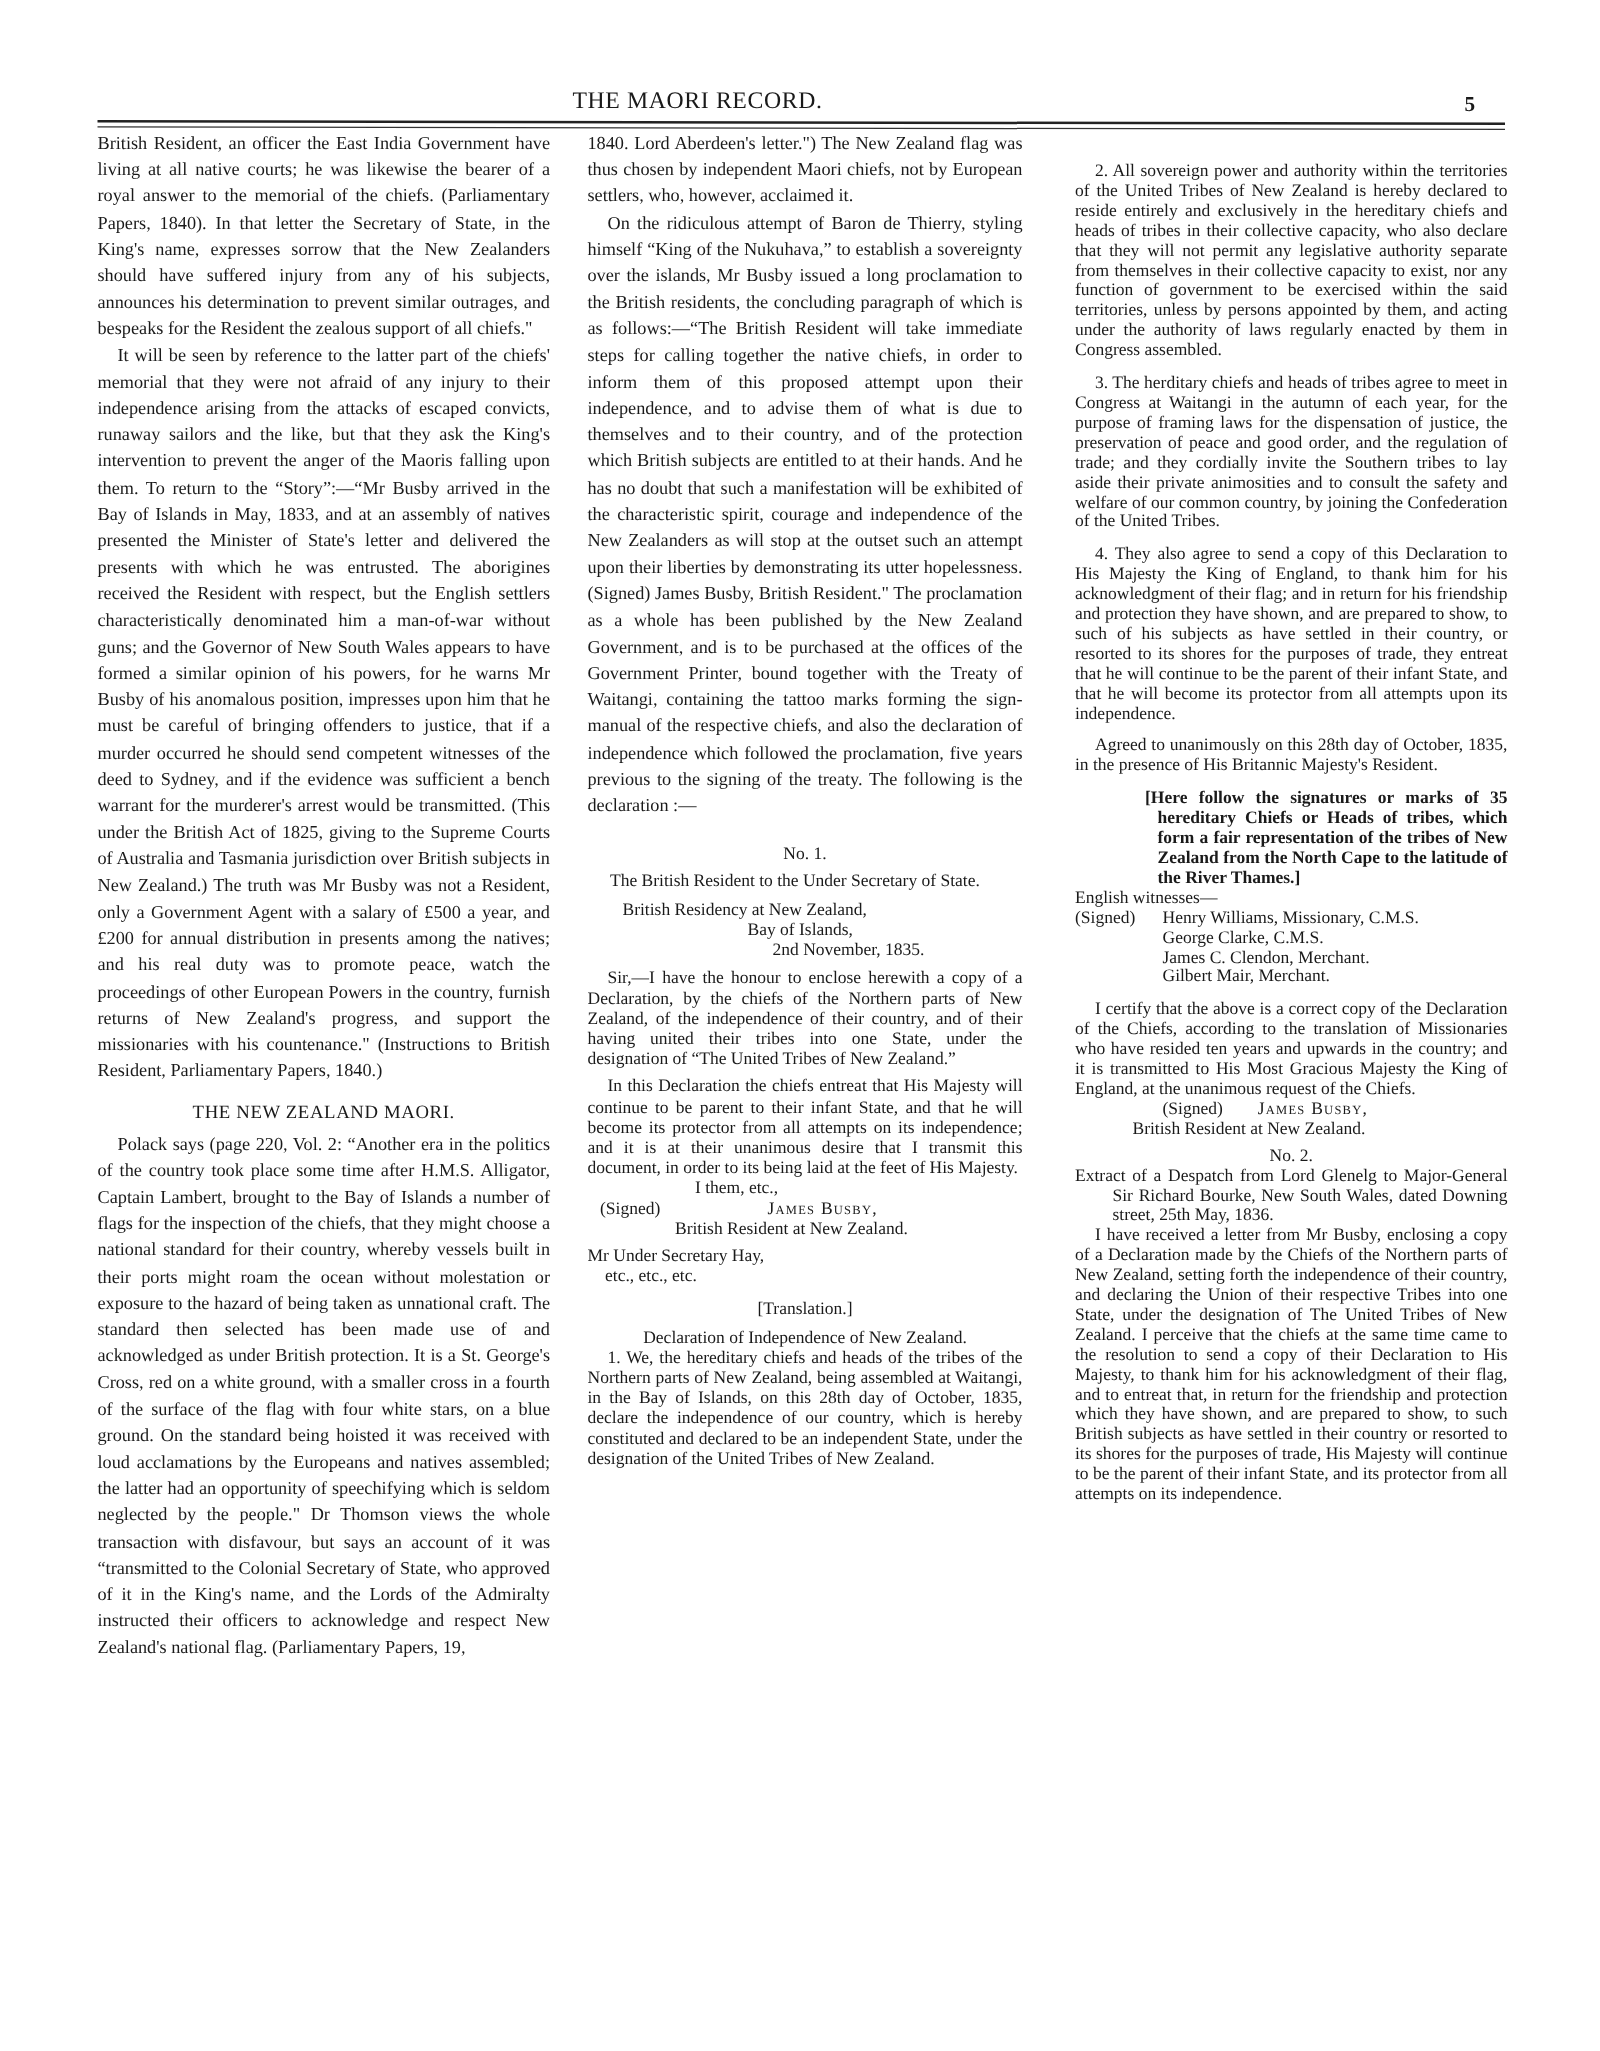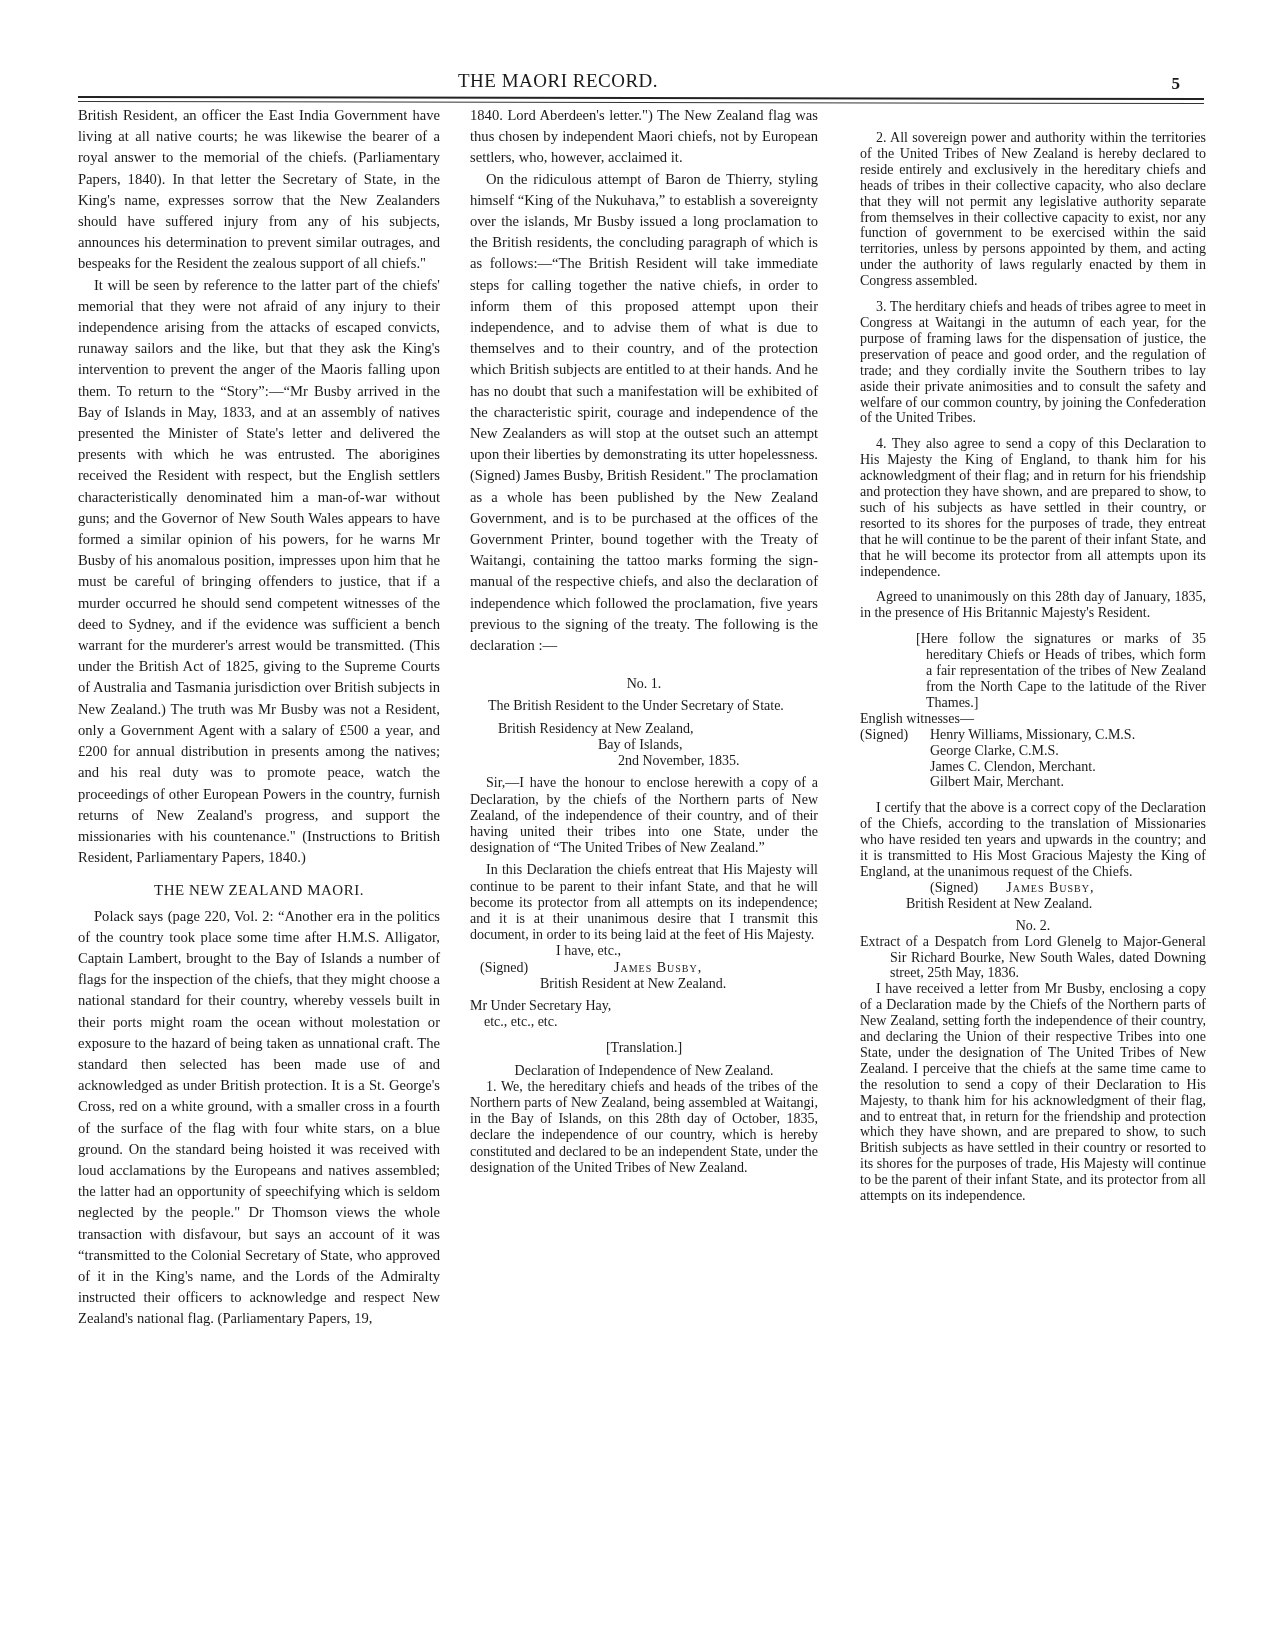--- a/index.html
+++ b/index.html
@@ -21,21 +21,21 @@
   .gap { height: 10px; }
   .gap-s { height: 6px; }
   .sc { font-variant: small-caps; letter-spacing: 1px; }
   .hang { padding-left: 22px; text-indent: -22px; }
   .quote-block { padding-left: 30px; text-indent: 0; }
   .addr1 { padding-left: 28px; }
   .addr2 { padding-left: 128px; }
   .addr3 { padding-left: 148px; }
   .sig-row { display: flex; }
   .sig-label { width: 114px; padding-left: 10px; }
-  .bracket-note { padding-left: 66px; text-indent: -10px; }
+  .bracket-note { padding-left: 66px; text-indent: -10px; font-weight: bold; }
   .witness-row { display: flex; text-align: left; }
   .witness-label { width: 70px; flex: 0 0 70px; }
   .witness-name { flex: 1; }
 </style>
 </head>
 <body>
 
 <div class="header">
   <div class="running-title">THE MAORI RECORD.</div>
   <div class="page-number">5</div>
@@ -60,21 +60,21 @@
     <div class="gap-s"></div>
     <p class="hang" style="padding-left:40px;text-indent:-22px;text-align:left;">The British Resident to the Under Secretary of State.</p>
     <div class="gap-s"></div>
     <p class="addr1">British Residency at New Zealand,</p>
     <p class="addr2">Bay of Islands,</p>
     <p class="addr3">2nd November, 1835.</p>
     <div class="gap-s"></div>
     <p class="indent">Sir,—I have the honour to enclose herewith a copy of a Declaration, by the chiefs of the Northern parts of New Zealand, of the independence of their country, and of their having united their tribes into one State, under the designation of “The United Tribes of New Zealand.”</p>
     <div class="gap-s"></div>
     <p class="indent">In this Declaration the chiefs entreat that His Majesty will continue to be parent to their infant State, and that he will become its protector from all attempts on its independence; and it is at their unanimous desire that I transmit this document, in order to its being laid at the feet of His Majesty.</p>
-    <p style="padding-left:86px;">I have, etc.,</p>
+    <p style="padding-left:86px;">I them, etc.,</p>
     <div class="sig-row">
       <span class="sig-label">(Signed)</span>
       <span class="sc" style="padding-left:20px;">James Busby,</span>
     </div>
     <p style="padding-left:70px;">British Resident at New Zealand.</p>
     <div class="gap-s"></div>
     <p>Mr Under Secretary Hay,</p>
     <p style="padding-left:14px;">etc., etc., etc.</p>
     <div class="gap"></div>
     <p class="center">[Translation.]</p>
@@ -84,21 +84,21 @@
   </div>
 </div>
 
 <div class="col col3">
   <p class="indent">2. All sovereign power and authority within the territories of the United Tribes of New Zealand is hereby declared to reside entirely and exclusively in the hereditary chiefs and heads of tribes in their collective capacity, who also declare that they will not permit any legislative authority separate from themselves in their collective capacity to exist, nor any function of government to be exercised within the said territories, unless by persons appointed by them, and acting under the authority of laws regularly enacted by them in Congress assembled.</p>
   <div class="gap"></div>
   <p class="indent">3. The herditary chiefs and heads of tribes agree to meet in Congress at Waitangi in the autumn of each year, for the purpose of framing laws for the dispensation of justice, the preservation of peace and good order, and the regulation of trade; and they cordially invite the Southern tribes to lay aside their private animosities and to consult the safety and welfare of our common country, by joining the Confederation of the United Tribes.</p>
   <div class="gap"></div>
   <p class="indent">4. They also agree to send a copy of this Declaration to His Majesty the King of England, to thank him for his acknowledgment of their flag; and in return for his friendship and protection they have shown, and are prepared to show, to such of his subjects as have settled in their country, or resorted to its shores for the purposes of trade, they entreat that he will continue to be the parent of their infant State, and that he will become its protector from all attempts upon its independence.</p>
   <div class="gap"></div>
-  <p class="indent">Agreed to unanimously on this 28th day of January, 1835, in the presence of His Britannic Majesty's Resident.</p>
+  <p class="indent">Agreed to unanimously on this 28th day of October, 1835, in the presence of His Britannic Majesty's Resident.</p>
   <div class="gap"></div>
   <p class="bracket-note">[Here follow the signatures or marks of 35 hereditary Chiefs or Heads of tribes, which form a fair representation of the tribes of New Zealand from the North Cape to the latitude of the River Thames.]</p>
   <p>English witnesses—</p>
   <div class="witness-row">
     <span class="witness-label">(Signed)</span>
     <span class="witness-name">Henry Williams, Missionary, C.M.S.</span>
   </div>
   <div class="witness-row">
     <span class="witness-label"></span>
     <span class="witness-name">George Clarke, C.M.S.</span>

